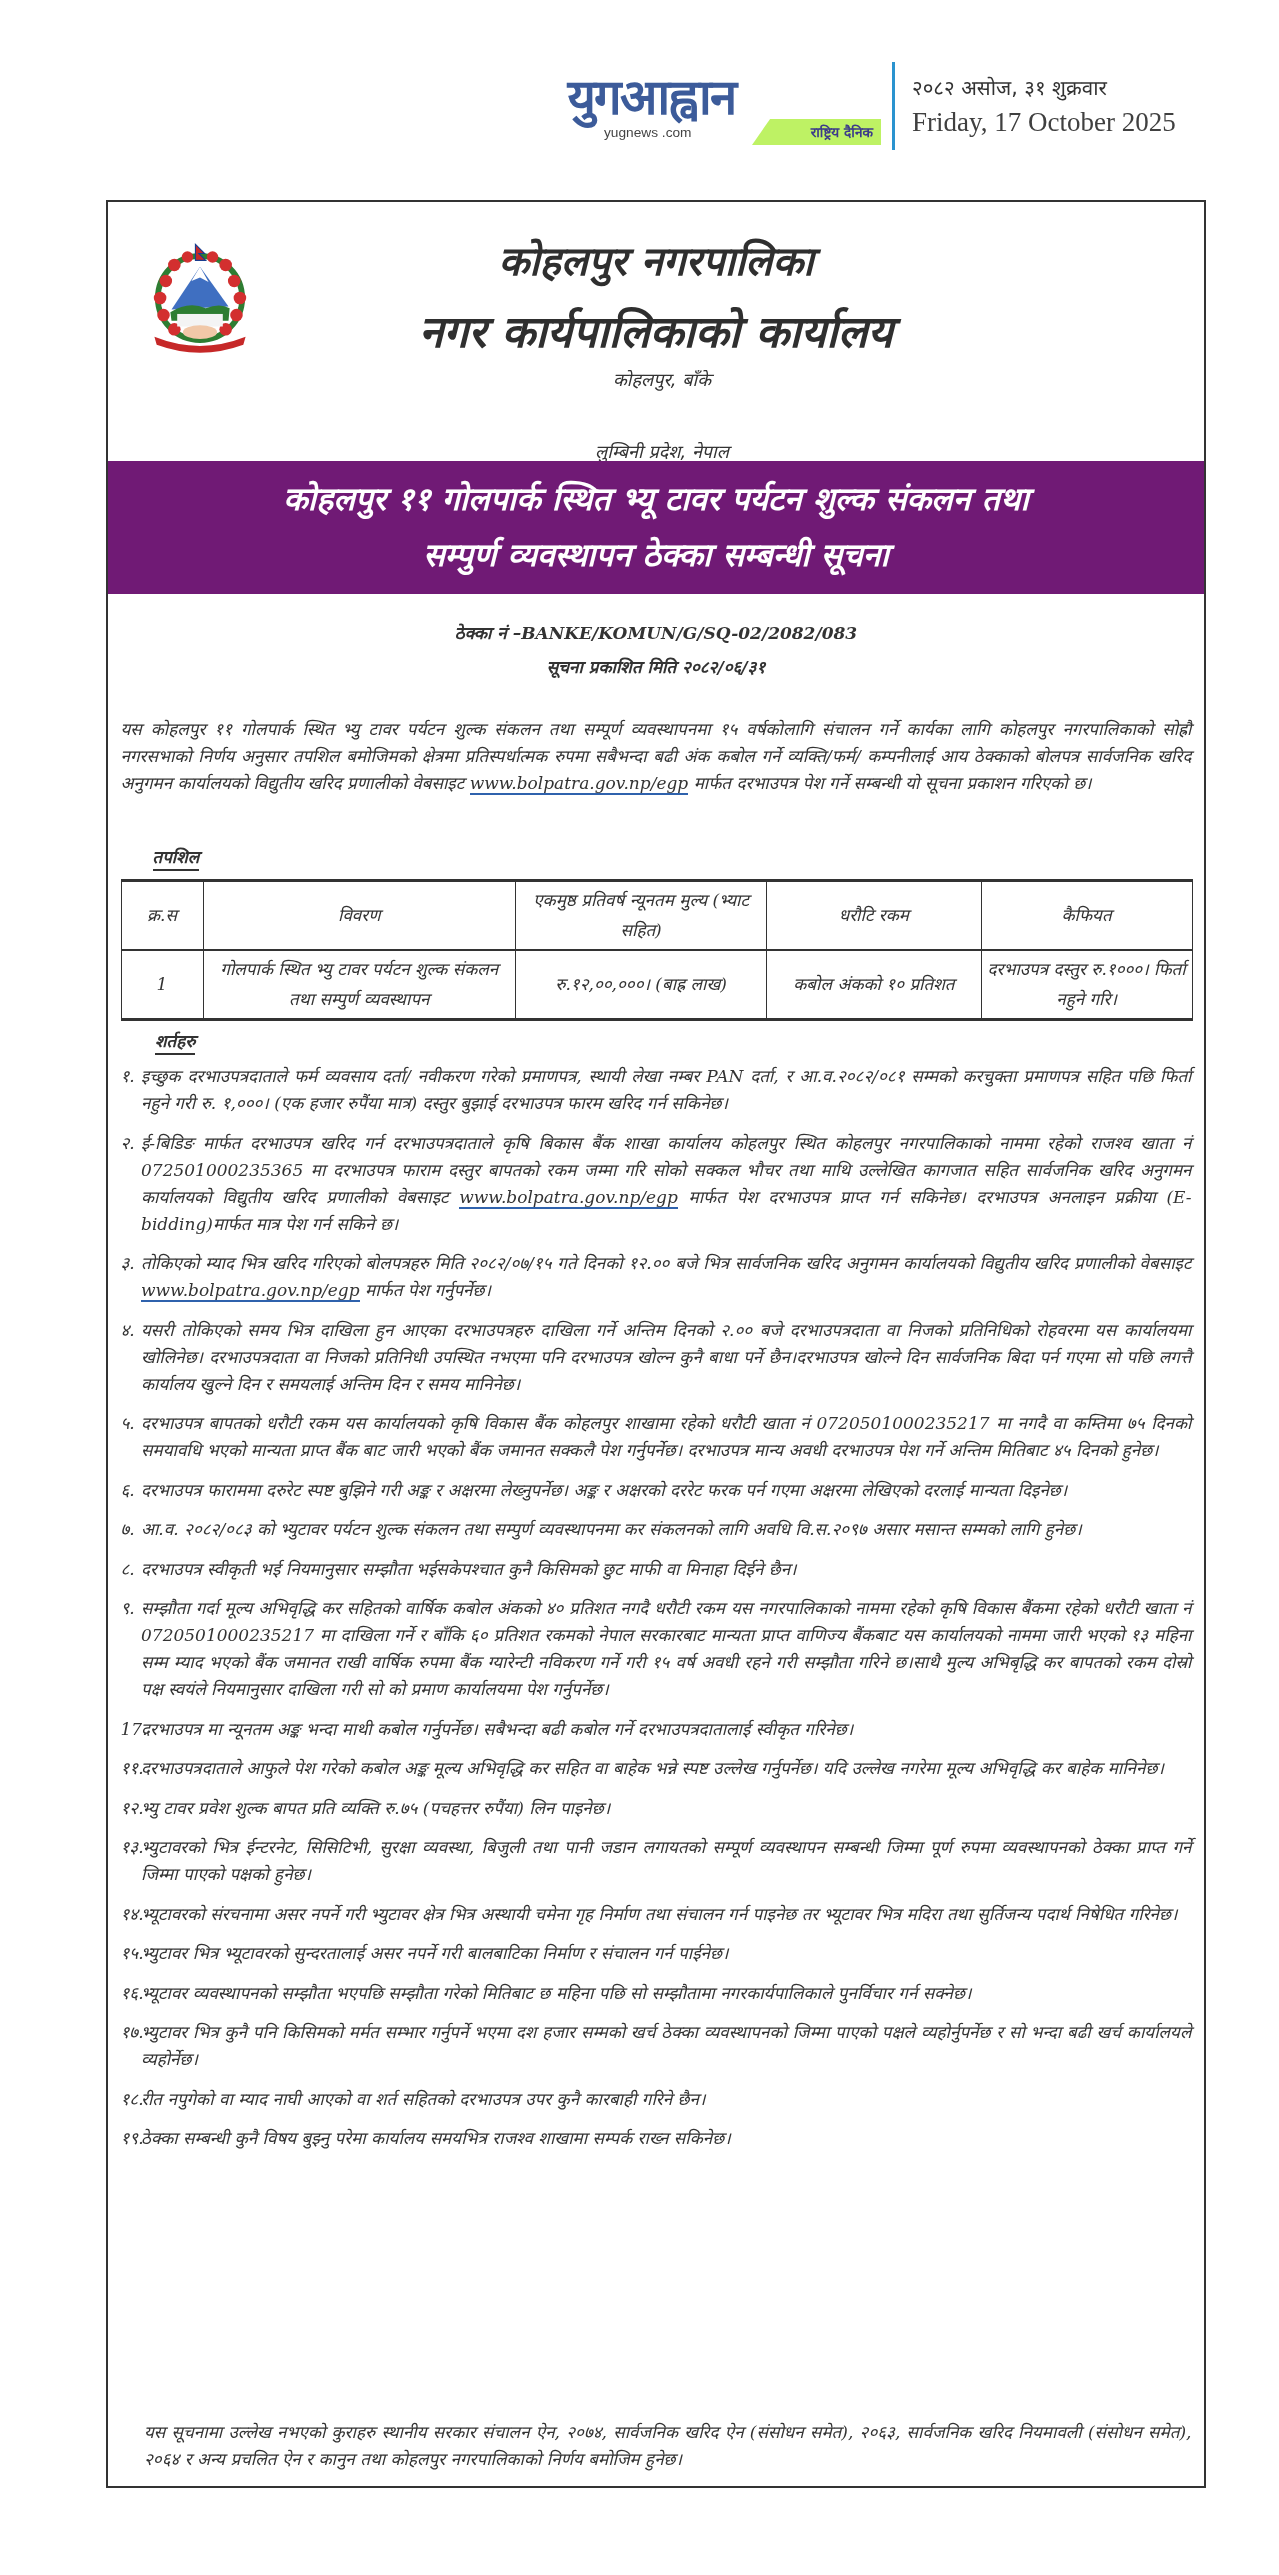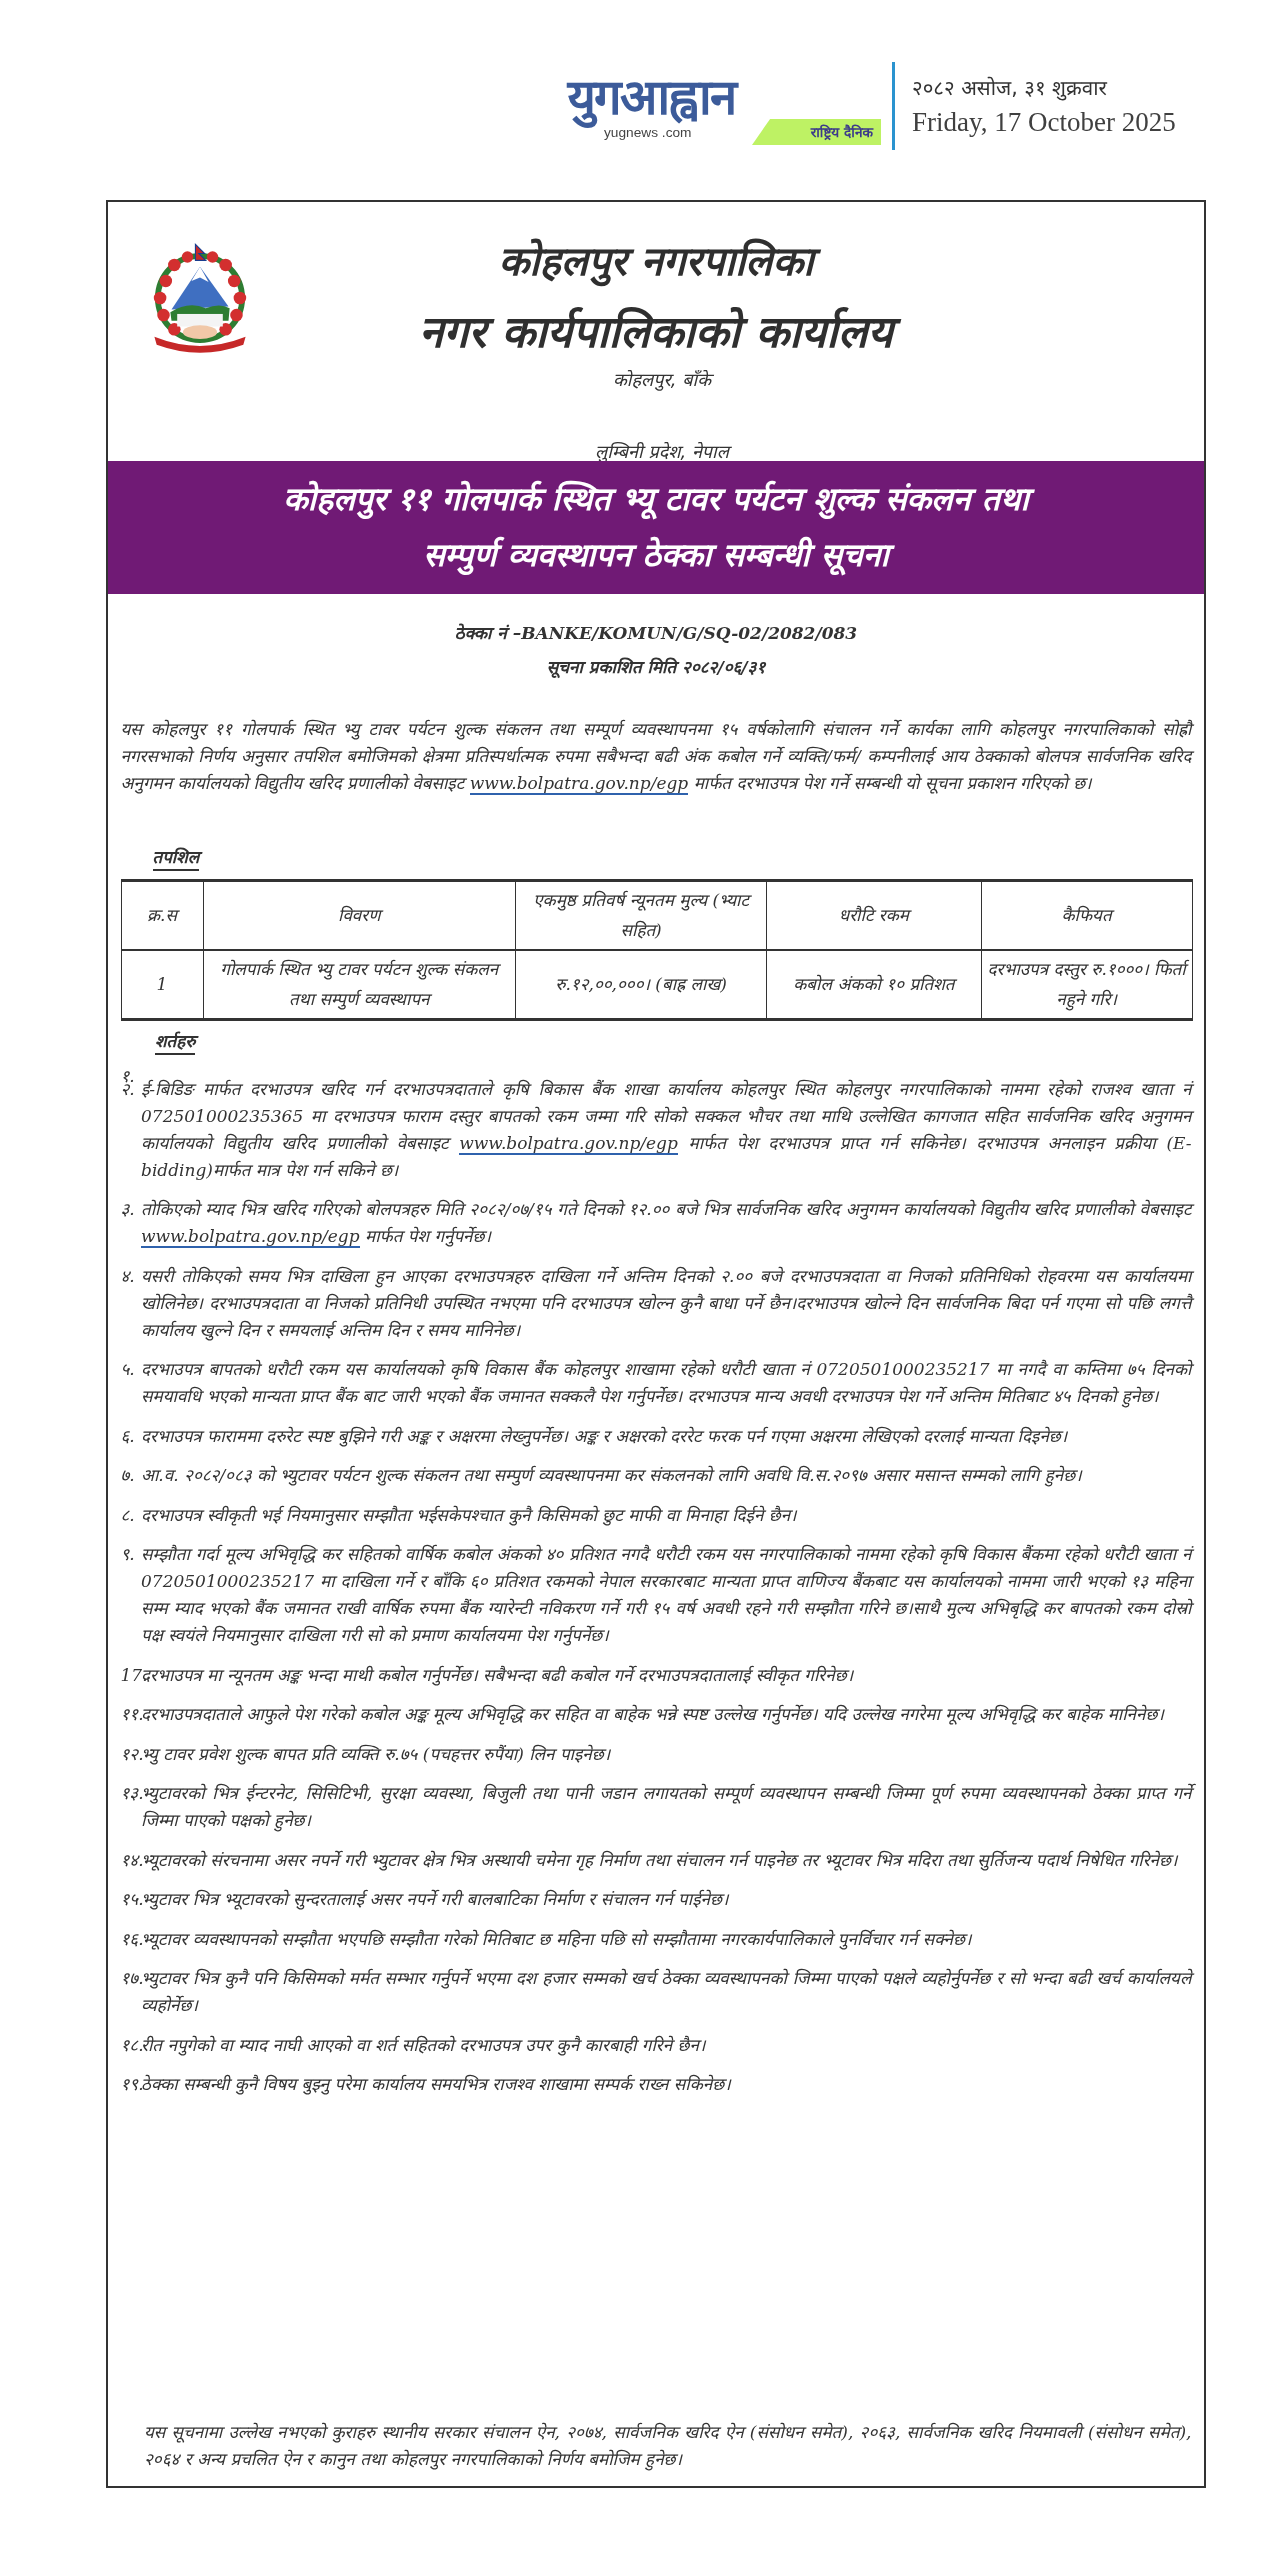--- a/index.html
+++ b/index.html
@@ -151,21 +151,21 @@
         <td>रु.१२,००,०००। (बाह्र लाख)</td>
         <td>कबोल अंकको १० प्रतिशत</td>
         <td>दरभाउपत्र दस्तुर रु.१०००। फिर्ता नहुने गरि।</td>
       </tr>
     </tbody>
   </table>
 
   <div class="section-label shart">शर्तहरु</div>
 
   <ol class="conditions">
-    <li><span class="num">१.</span></li>
+    <li><span class="num">१.</span><span>इच्छुक दरभाउपत्रदाताले फर्म व्यवसाय दर्ता/ नवीकरण गरेको प्रमाणपत्र, स्थायी लेखा नम्बर PAN  दर्ता, र आ.व.२०८२/०८१ सम्मको करचुक्ता प्रमाणपत्र सहित पछि फिर्ता नहुने गरी रु. १,०००। (एक हजार रुपैंया मात्र) दस्तुर बुझाई दरभाउपत्र फारम खरिद गर्न सकिनेछ।</span></li>
     <li><span class="num">२.</span><span>ई-बिडिङ मार्फत दरभाउपत्र खरिद गर्न दरभाउपत्रदाताले कृषि बिकास बैंक शाखा कार्यालय कोहलपुर स्थित कोहलपुर नगरपालिकाको नाममा रहेको राजश्व खाता नं 07250100023​5365 मा दरभाउपत्र फाराम दस्तुर बापतको रकम जम्मा गरि सोको सक्कल भौचर तथा माथि उल्लेखित कागजात सहित सार्वजनिक खरिद अनुगमन कार्यालयको विद्युतीय खरिद प्रणालीको वेबसाइट </span><a class="link" href="#">www.bolpatra.gov.np/egp</a><span> मार्फत पेश दरभाउपत्र प्राप्त गर्न सकिनेछ। दरभाउपत्र अनलाइन प्रक्रीया (E-bidding)मार्फत मात्र पेश गर्न सकिने छ।</span></li>
     <li><span class="num">३.</span><span>तोकिएको म्याद भित्र खरिद गरिएको बोलपत्रहरु मिति २०८२/०७/१५ गते दिनको १२.०० बजे भित्र सार्वजनिक खरिद अनुगमन कार्यालयको विद्युतीय खरिद प्रणालीको वेबसाइट </span><a class="link" href="#">www.bolpatra.gov.np/egp</a><span> मार्फत पेश गर्नुपर्नेछ।</span></li>
     <li><span class="num">४.</span><span>यसरी तोकिएको समय भित्र दाखिला हुन आएका दरभाउपत्रहरु दाखिला गर्ने अन्तिम दिनको २.०० बजे दरभाउपत्रदाता वा निजको प्रतिनिधिको रोहवरमा यस कार्यालयमा खोलिनेछ। दरभाउपत्रदाता वा निजको प्रतिनिधी उपस्थित नभएमा पनि दरभाउपत्र खोल्न कुनै बाधा पर्ने छैन।दरभाउपत्र खोल्ने दिन सार्वजनिक बिदा पर्न गएमा सो पछि लगत्तै कार्यालय खुल्ने दिन र समयलाई अन्तिम दिन र समय मानिनेछ।</span></li>
     <li><span class="num">५.</span><span>दरभाउपत्र बापतको धरौटी रकम यस कार्यालयको कृषि विकास बैंक कोहलपुर शाखामा रहेको धरौटी खाता नं 0720501000235217 मा नगदै वा कम्तिमा ७५ दिनको समयावधि भएको मान्यता प्राप्त बैंक बाट जारी भएको बैंक जमानत सक्कलै पेश गर्नुपर्नेछ। दरभाउपत्र मान्य अवधी दरभाउपत्र पेश गर्ने अन्तिम मितिबाट ४५ दिनको हुनेछ।</span></li>
     <li><span class="num">६.</span><span>दरभाउपत्र फाराममा दरुरेट स्पष्ट बुझिने गरी अङ्क र अक्षरमा लेख्नुपर्नेछ। अङ्क र अक्षरको दररेट फरक पर्न गएमा अक्षरमा लेखिएको दरलाई मान्यता दिइनेछ।</span></li>
     <li><span class="num">७.</span><span>आ.व. २०८२/०८३ को भ्युटावर पर्यटन शुल्क संकलन तथा सम्पुर्ण व्यवस्थापनमा कर संकलनको लागि अवधि वि.स.२०९७ असार मसान्त सम्मको लागि हुनेछ।</span></li>
     <li><span class="num">८.</span><span>दरभाउपत्र स्वीकृती भई नियमानुसार सम्झौता भईसकेपश्चात कुनै किसिमको छुट माफी वा मिनाहा दिईने छैन।</span></li>
     <li><span class="num">९.</span><span>सम्झौता गर्दा मूल्य अभिवृद्धि कर सहितको वार्षिक कबोल अंकको ४० प्रतिशत नगदै धरौटी रकम यस नगरपालिकाको नाममा रहेको कृषि विकास बैंकमा रहेको धरौटी खाता नं 0720501000235217 मा दाखिला गर्ने र बाँकि ६० प्रतिशत रकमको नेपाल सरकारबाट मान्यता प्राप्त वाणिज्य बैंकबाट यस कार्यालयको नाममा जारी भएको १३ महिना सम्म म्याद भएको बैंक जमानत राखी वार्षिक रुपमा बैंक ग्यारेन्टी नविकरण गर्ने गरी १५ वर्ष अवधी रहने गरी सम्झौता गरिने छ।साथै मुल्य अभिबृद्धि कर बापतको रकम दोस्रो पक्ष स्वयंले नियमानुसार दाखिला गरी सो को प्रमाण कार्यालयमा पेश गर्नुपर्नेछ।</span></li>
     <li><span class="num">17.</span><span>दरभाउपत्र मा न्यूनतम अङ्क भन्दा माथी कबोल गर्नुपर्नेछ। सबैभन्दा बढी कबोल गर्ने दरभाउपत्रदातालाई स्वीकृत गरिनेछ।</span></li>
     <li><span class="num">११.</span><span>दरभाउपत्रदाताले आफुले पेश गरेको कबोल अङ्क मूल्य अभिवृद्धि कर सहित वा बाहेक भन्ने स्पष्ट उल्लेख गर्नुपर्नेछ। यदि उल्लेख नगरेमा मूल्य अभिवृद्धि कर बाहेक मानिनेछ।</span></li>

